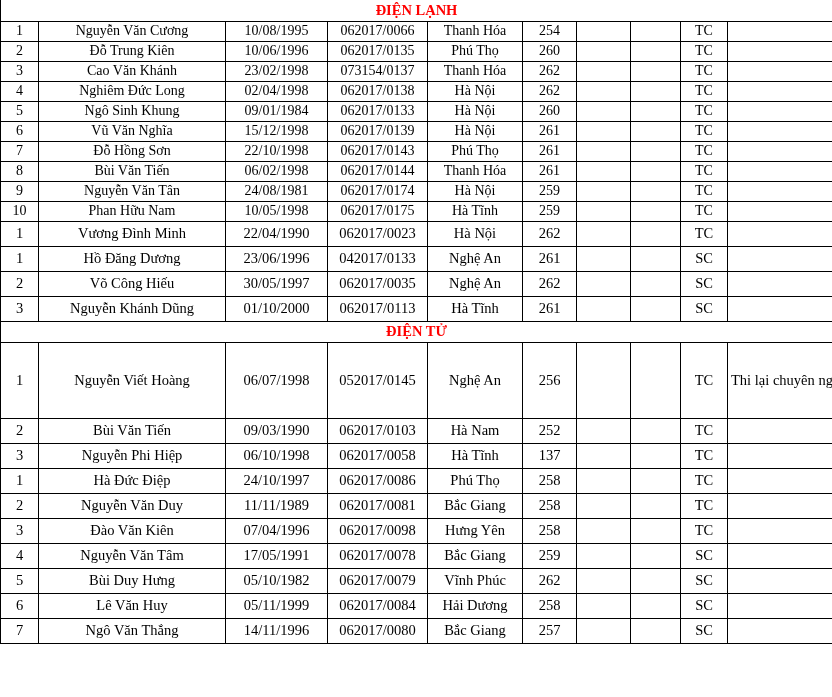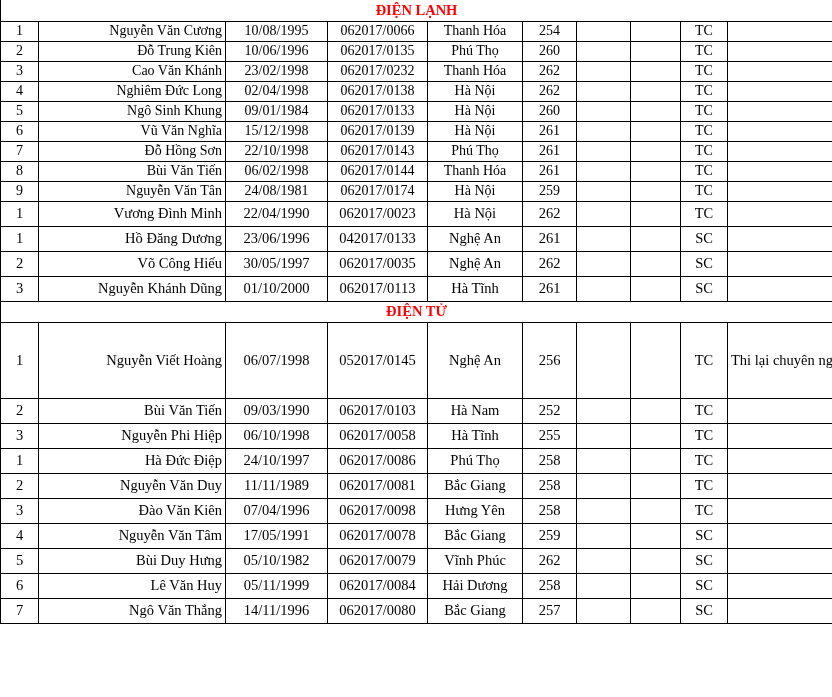--- a/index.html
+++ b/index.html
@@ -41,21 +41,21 @@
   col.c-dob   { width: 102px; }
   col.c-code  { width: 100px; }
   col.c-home  { width: 95px; }
   col.c-num   { width: 54px; }
   col.c-e1    { width: 54px; }
   col.c-e2    { width: 50px; }
   col.c-tc    { width: 47px; }
   col.c-note  { width: 105px; }
 
   .ctr { text-align: center; }
-  .lft { text-align: right; padding-left: 6px; }
+  .lft { text-align: center; padding-left: 6px; }
 
   td.section {
     text-align: center;
     color: #ff0000;
     font-weight: bold;
     font-size: 15px;
     border-left: none;
     border-right: none;
     height: 22px;
   }
@@ -118,21 +118,21 @@
           <td class="ctr">260</td>
           <td class="ctr"></td>
           <td class="ctr"></td>
           <td class="ctr">TC</td>
           <td class="note-cell"></td>
         </tr>
         <tr class="tight">
           <td class="ctr">3</td>
           <td class="lft">Cao Văn Khánh</td>
           <td class="ctr">23/02/1998</td>
-          <td class="ctr">062017/0232</td>
+          <td class="ctr">073154/0137</td>
           <td class="ctr">Thanh Hóa</td>
           <td class="ctr">262</td>
           <td class="ctr"></td>
           <td class="ctr"></td>
           <td class="ctr">TC</td>
           <td class="note-cell"></td>
         </tr>
         <tr class="tight">
           <td class="ctr">4</td>
           <td class="lft">Nghiêm Đức Long</td>
@@ -192,20 +192,32 @@
           <td class="ctr"></td>
           <td class="ctr">TC</td>
           <td class="note-cell"></td>
         </tr>
         <tr class="tight">
           <td class="ctr">9</td>
           <td class="lft">Nguyễn Văn Tân</td>
           <td class="ctr">24/08/1981</td>
           <td class="ctr">062017/0174</td>
           <td class="ctr">Hà Nội</td>
+          <td class="ctr">259</td>
+          <td class="ctr"></td>
+          <td class="ctr"></td>
+          <td class="ctr">TC</td>
+          <td class="note-cell"></td>
+        </tr>
+        <tr class="tight">
+          <td class="ctr">10</td>
+          <td class="lft">Phan Hữu Nam</td>
+          <td class="ctr">10/05/1998</td>
+          <td class="ctr">062017/0175</td>
+          <td class="ctr">Hà Tĩnh</td>
           <td class="ctr">259</td>
           <td class="ctr"></td>
           <td class="ctr"></td>
           <td class="ctr">TC</td>
           <td class="note-cell"></td>
         </tr>
         <tr class="loose">
           <td class="ctr">1</td>
           <td class="lft">Vương Đình Minh</td>
           <td class="ctr">22/04/1990</td>
@@ -279,21 +291,21 @@
           <td class="ctr"></td>
           <td class="ctr">TC</td>
           <td class="note-cell"></td>
         </tr>
         <tr class="loose">
           <td class="ctr">3</td>
           <td class="lft">Nguyễn Phi Hiệp</td>
           <td class="ctr">06/10/1998</td>
           <td class="ctr">062017/0058</td>
           <td class="ctr">Hà Tĩnh</td>
-          <td class="ctr">255</td>
+          <td class="ctr">137</td>
           <td class="ctr"></td>
           <td class="ctr"></td>
           <td class="ctr">TC</td>
           <td class="note-cell"></td>
         </tr>
         <tr class="loose">
           <td class="ctr">1</td>
           <td class="lft">Hà Đức Điệp</td>
           <td class="ctr">24/10/1997</td>
           <td class="ctr">062017/0086</td>

